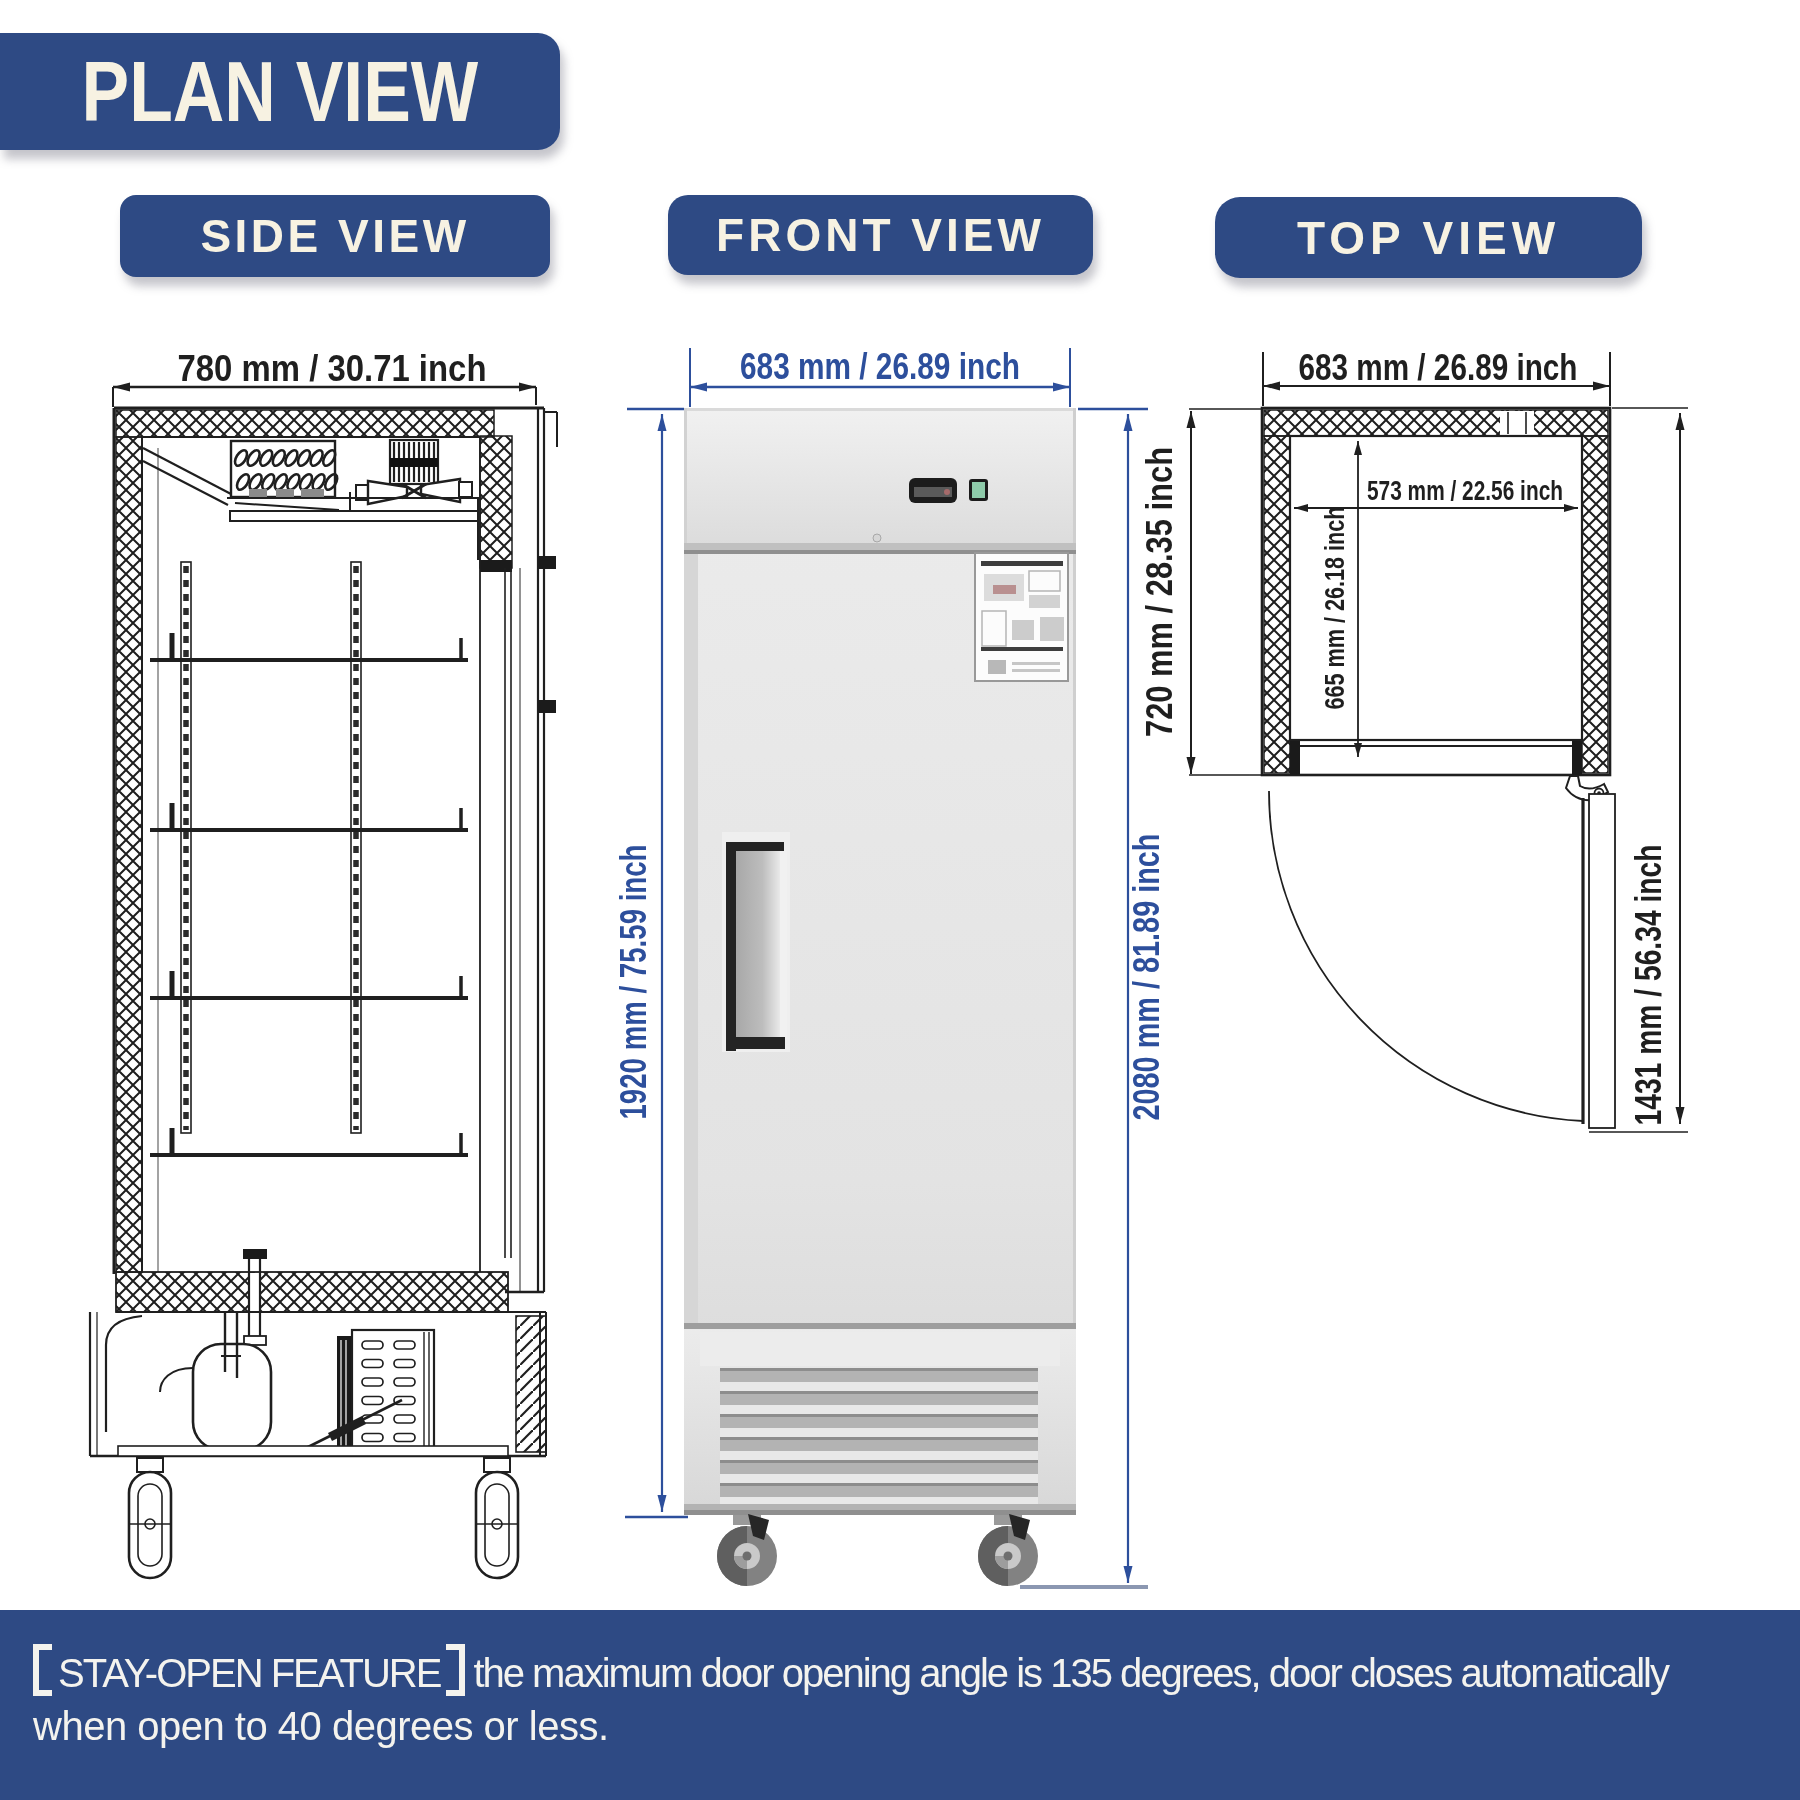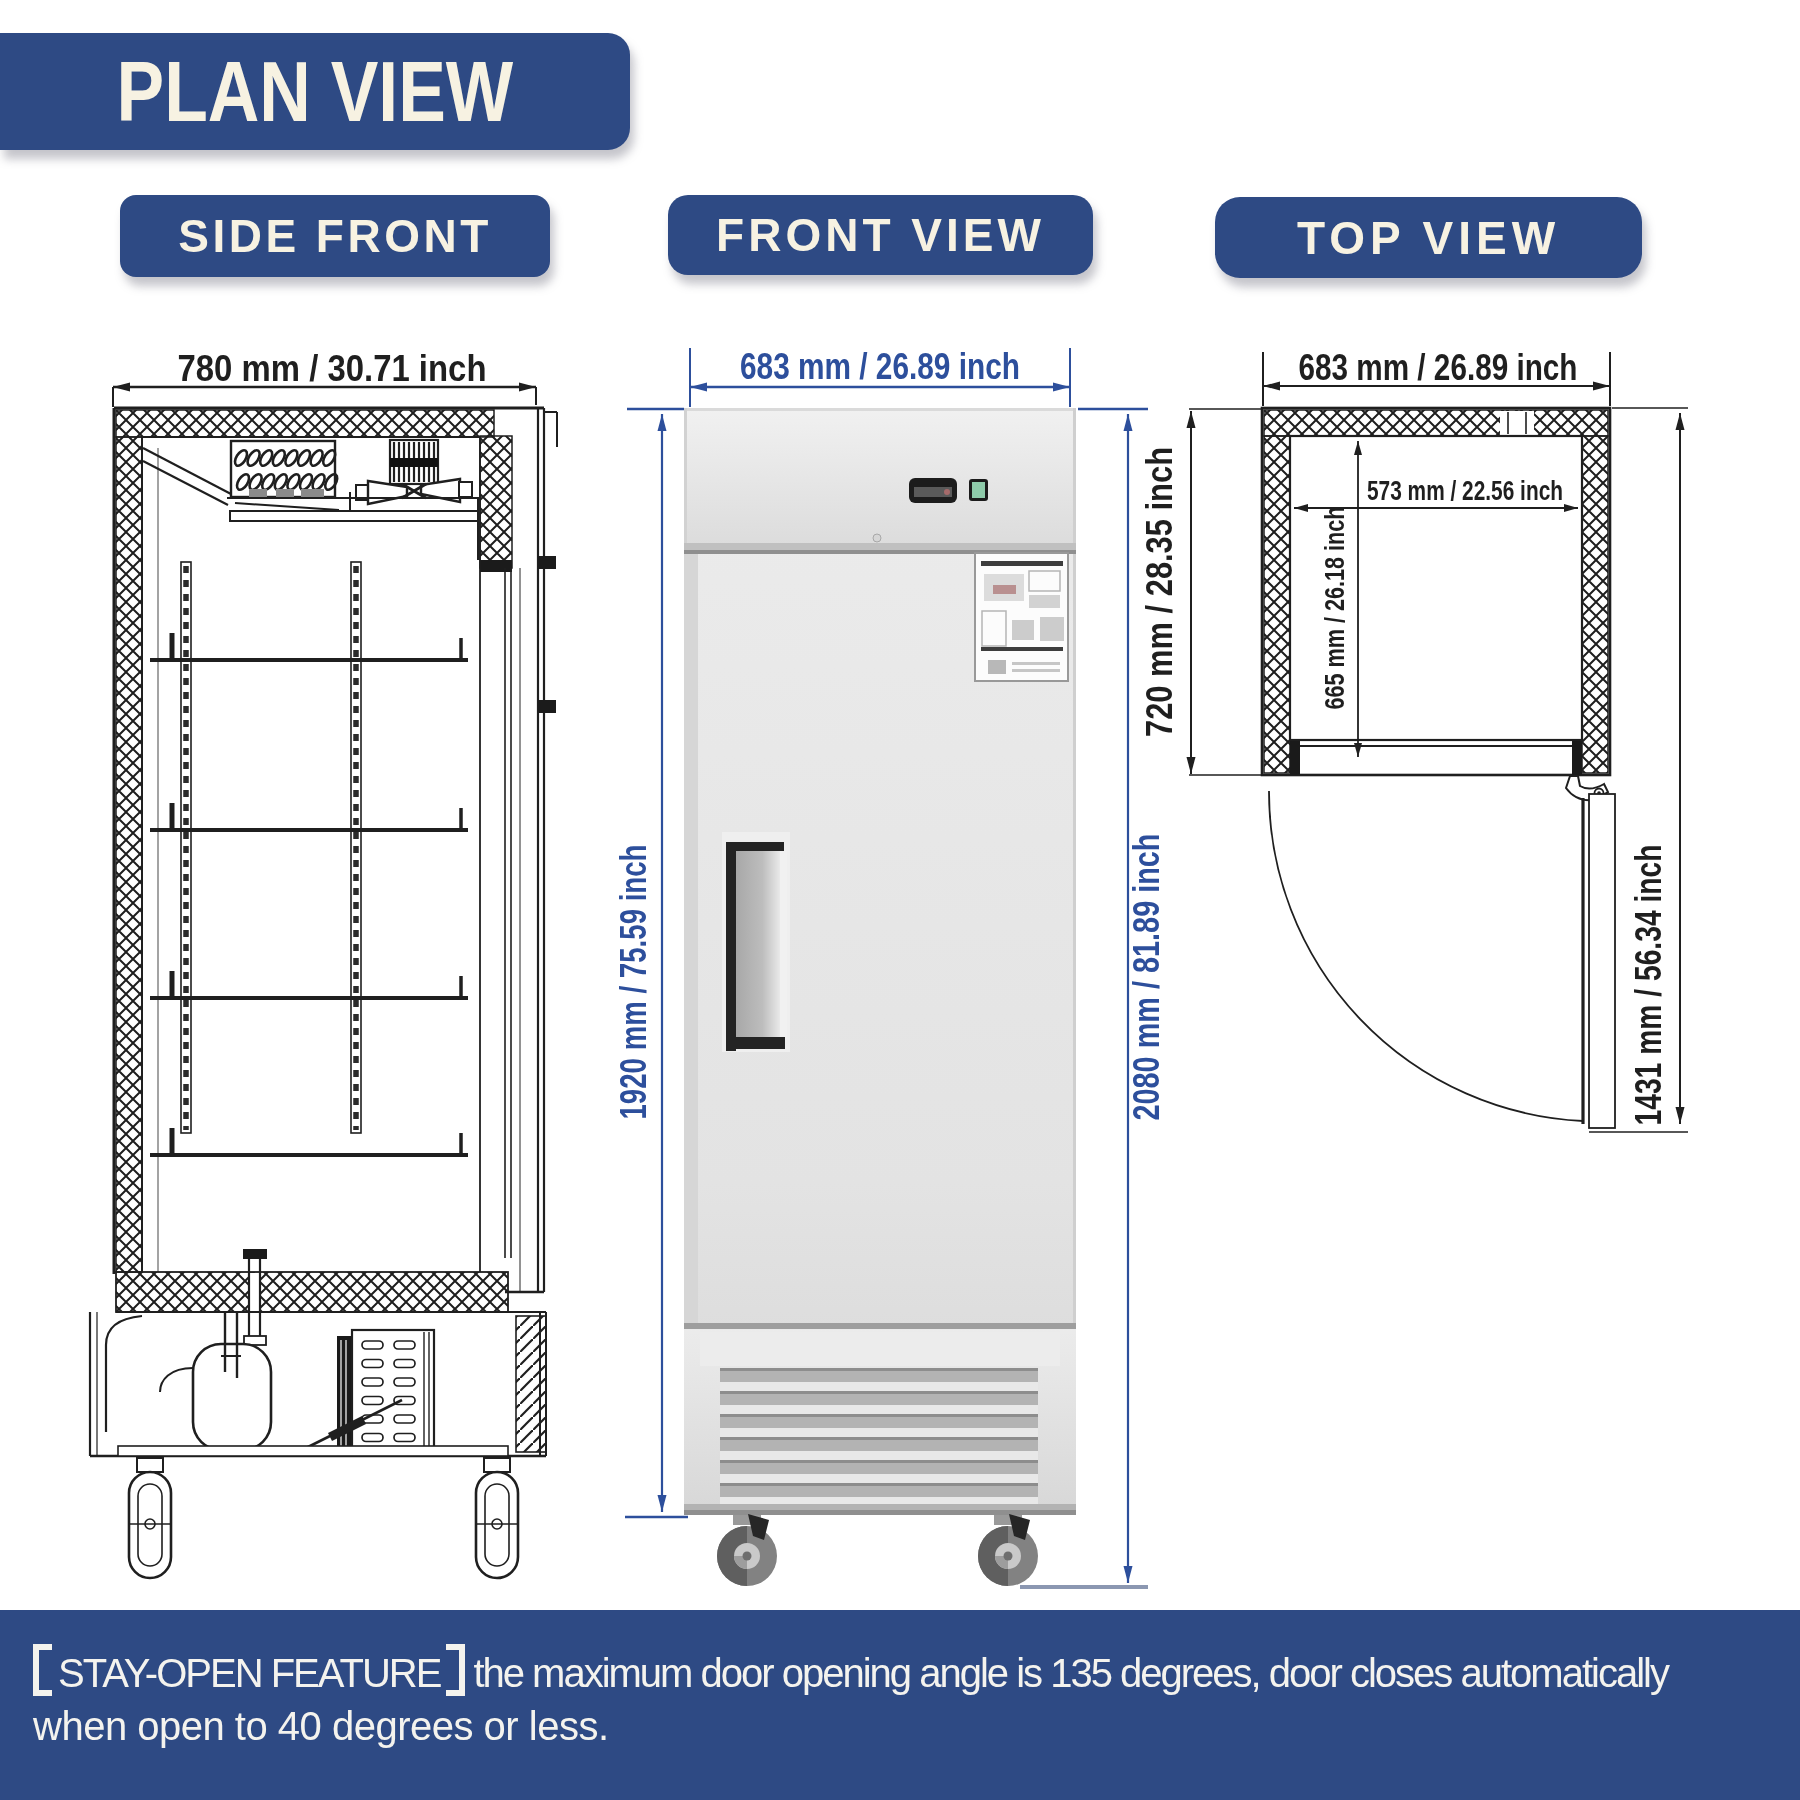--- a/index.html
+++ b/index.html
@@ -3,24 +3,24 @@
 html,body{margin:0;padding:0;background:#fff}
 #page{position:relative;width:1800px;height:1800px;overflow:hidden;font-family:"Liberation Sans",sans-serif;background:#fff}
 .hdr{position:absolute;background:#2e4a84;color:#f7f2e2;font-weight:bold;display:flex;align-items:center;justify-content:center;box-shadow:4px 9px 10px rgba(110,110,125,.4)}
 #bar{position:absolute;left:0;top:1610px;width:1800px;height:190px;background:#2e4a84;color:#f4f3ee}
 #bar .ln{position:absolute;left:33px;white-space:nowrap;font-size:40px;font-weight:normal}
 .brk{display:inline-block;width:13px;height:40px;vertical-align:-9px}
 .brl{border-left:6px solid #f4f3ee;border-top:6px solid #f4f3ee;border-bottom:6px solid #f4f3ee;margin-right:6px}
 .brr{border-right:6px solid #f4f3ee;border-top:6px solid #f4f3ee;border-bottom:6px solid #f4f3ee;margin-left:6px;margin-right:8px}
 </style></head><body>
 <div id="page">
-<div class="hdr" style="left:0;top:33px;width:630px;height:117px;border-radius:0 22px 22px 0;font-size:86px">
+<div class="hdr" style="left:0;top:33px;width:560px;height:117px;border-radius:0 22px 22px 0;font-size:86px">
       <span style="display:inline-block;transform:scaleX(0.83)">PLAN VIEW</span>
     </div>
-<div class="hdr" style="left:120px;top:195px;width:430px;height:82px;border-radius:16px;font-size:46px;letter-spacing:3.5px">SIDE FRONT</div>
+<div class="hdr" style="left:120px;top:195px;width:430px;height:82px;border-radius:16px;font-size:46px;letter-spacing:3.5px">SIDE VIEW</div>
 <div class="hdr" style="left:668px;top:195px;width:425px;height:80px;border-radius:20px;font-size:46px;letter-spacing:4px">FRONT VIEW</div>
 <div class="hdr" style="left:1215px;top:197px;width:427px;height:81px;border-radius:25px;font-size:46px;letter-spacing:5px">TOP VIEW</div>
 <svg width="1800" height="1800" viewBox="0 0 1800 1800" style="position:absolute;left:0;top:0">
       <defs>
 <pattern id="xh" width="14" height="14" patternUnits="userSpaceOnUse">
   <path d="M0,0 L14,14 M14,0 L0,14" stroke="#1e1e1e" stroke-width="2" fill="none"></path>
 </pattern>
 <pattern id="dh" width="13" height="13" patternUnits="userSpaceOnUse">
   <path d="M13,0 L0,13" stroke="#1e1e1e" stroke-width="2.2" fill="none"></path>
 </pattern>

